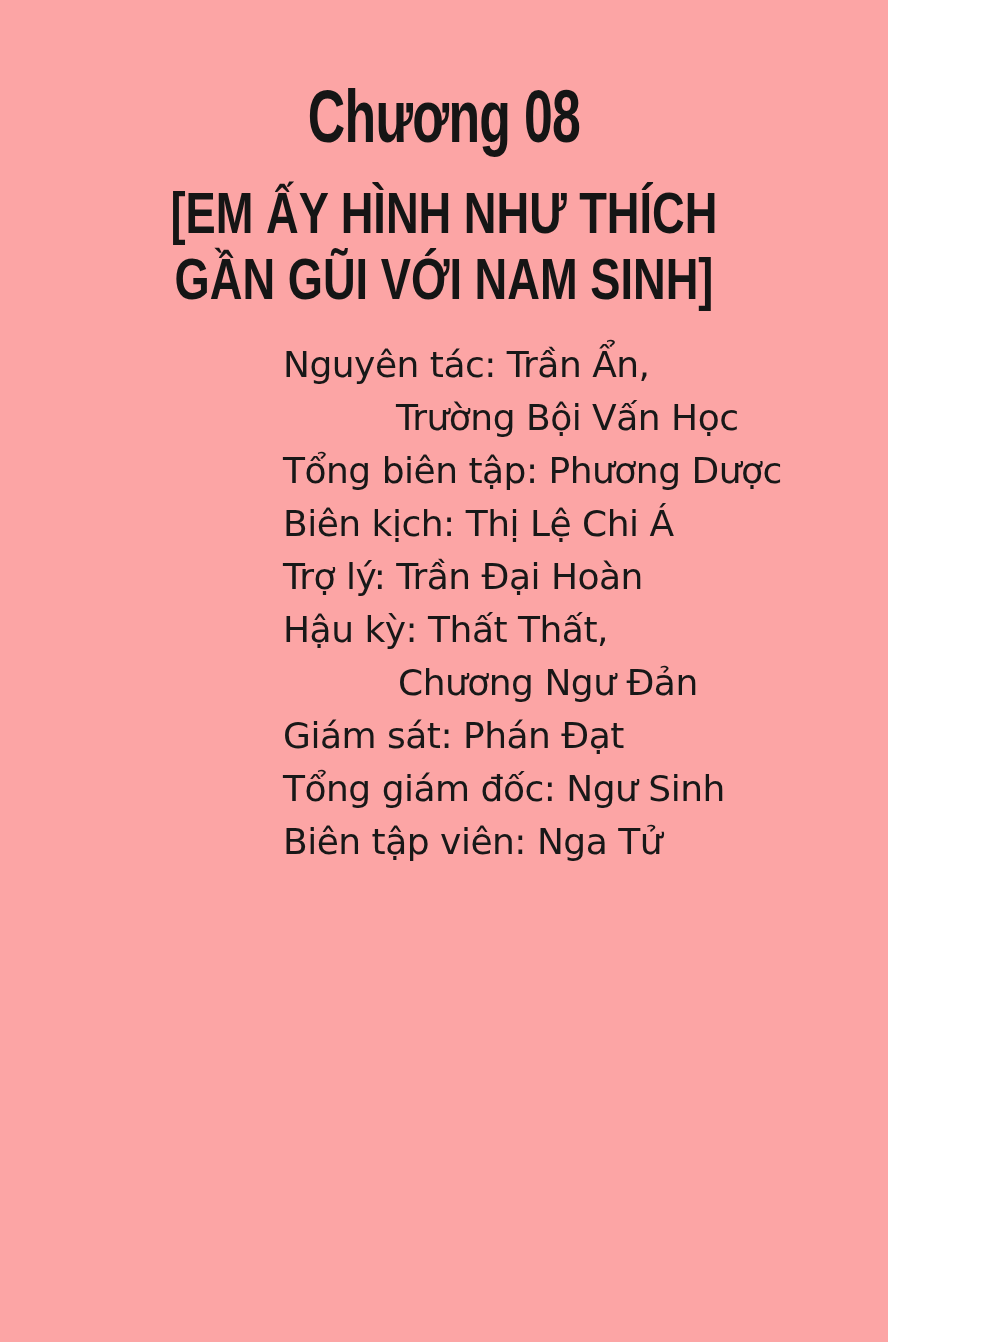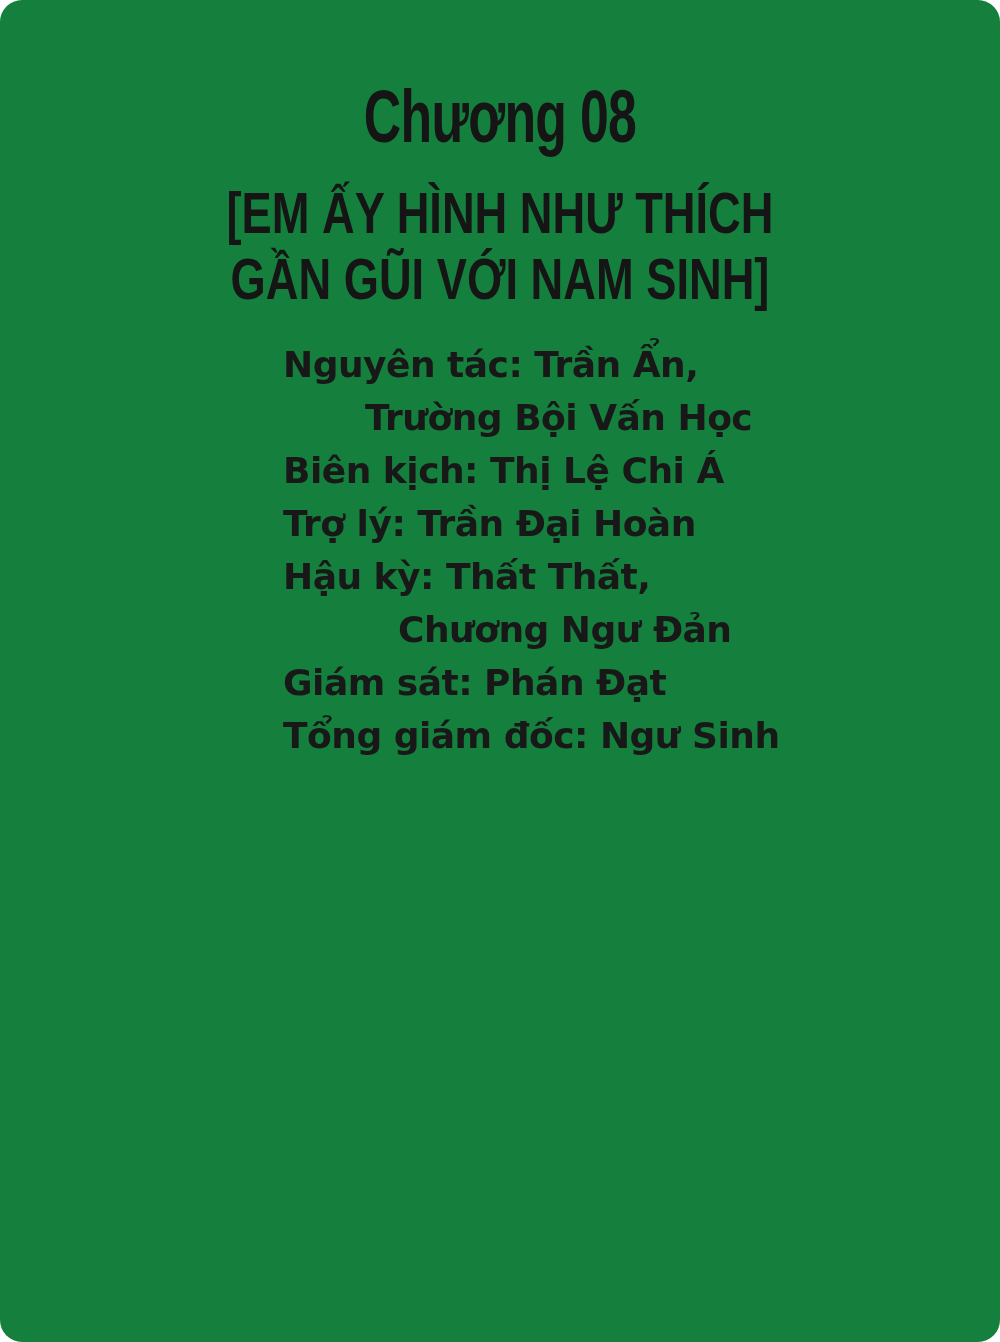--- a/index.html
+++ b/index.html
@@ -1,26 +1,25 @@
 <!DOCTYPE html>
 <html><head>
 <meta charset="utf-8">
 <style>
   html, body {
     margin: 0;
     padding: 0;
   }
   .page {
     position: relative;
-    width: 1000px;
+    width: 888px;
     height: 1342px;
-    background: #15803d;
+    background: #fca5a5;
     color: #151515;
     overflow: hidden;
-    border-radius: 22px;
   }
   .chapter-number {
     margin: 0;
     padding-top: 80px;
     text-align: center;
     font-family: "Liberation Sans", sans-serif;
     font-weight: bold;
     font-size: 74px;
     line-height: 74px;
     letter-spacing: -1px;
@@ -38,49 +37,51 @@
     line-height: 66px;
     letter-spacing: 0px;
     transform: scaleX(0.78);
     transform-origin: 50% 50%;
     white-space: nowrap;
   }
   .credits {
     margin-top: 26px;
     margin-left: 283px;
     font-family: "DejaVu Sans", sans-serif;
-    font-weight: bold;
+    font-weight: normal;
     font-size: 36px;
     line-height: 53px;
     color: #181818;
     letter-spacing: -0.5px;
   }
   .credit-line {
     height: 53px;
     white-space: nowrap;
   }
-  .credit-line.cont-1 { margin-left: 82px; }
+  .credit-line.cont-1 { margin-left: 113px; }
   .credit-line.cont-2 { margin-left: 115px; }
 </style>
 </head>
 <body>
 
 <div class="page">
 
   <h1 class="chapter-number">Chương 08</h1>
 
   <h2 class="chapter-title">
     <span class="title-line">[EM ẤY HÌNH NHƯ THÍCH</span><br>
     <span class="title-line">GẦN GŨI VỚI NAM SINH]</span>
   </h2>
 
   <div class="credits">
     <div class="credit-line">Nguyên tác: Trần Ẩn,</div>
     <div class="credit-line cont-1">Trường Bội Vấn Học</div>
+    <div class="credit-line">Tổng biên tập: Phương Dược</div>
     <div class="credit-line">Biên kịch: Thị Lệ Chi Á</div>
     <div class="credit-line">Trợ lý: Trần Đại Hoàn</div>
     <div class="credit-line">Hậu kỳ: Thất Thất,</div>
     <div class="credit-line cont-2">Chương Ngư Đản</div>
     <div class="credit-line">Giám sát: Phán Đạt</div>
     <div class="credit-line">Tổng giám đốc: Ngư Sinh</div>
+    <div class="credit-line">Biên tập viên: Nga Tử</div>
   </div>
 
 </div>
 
 </body></html>

